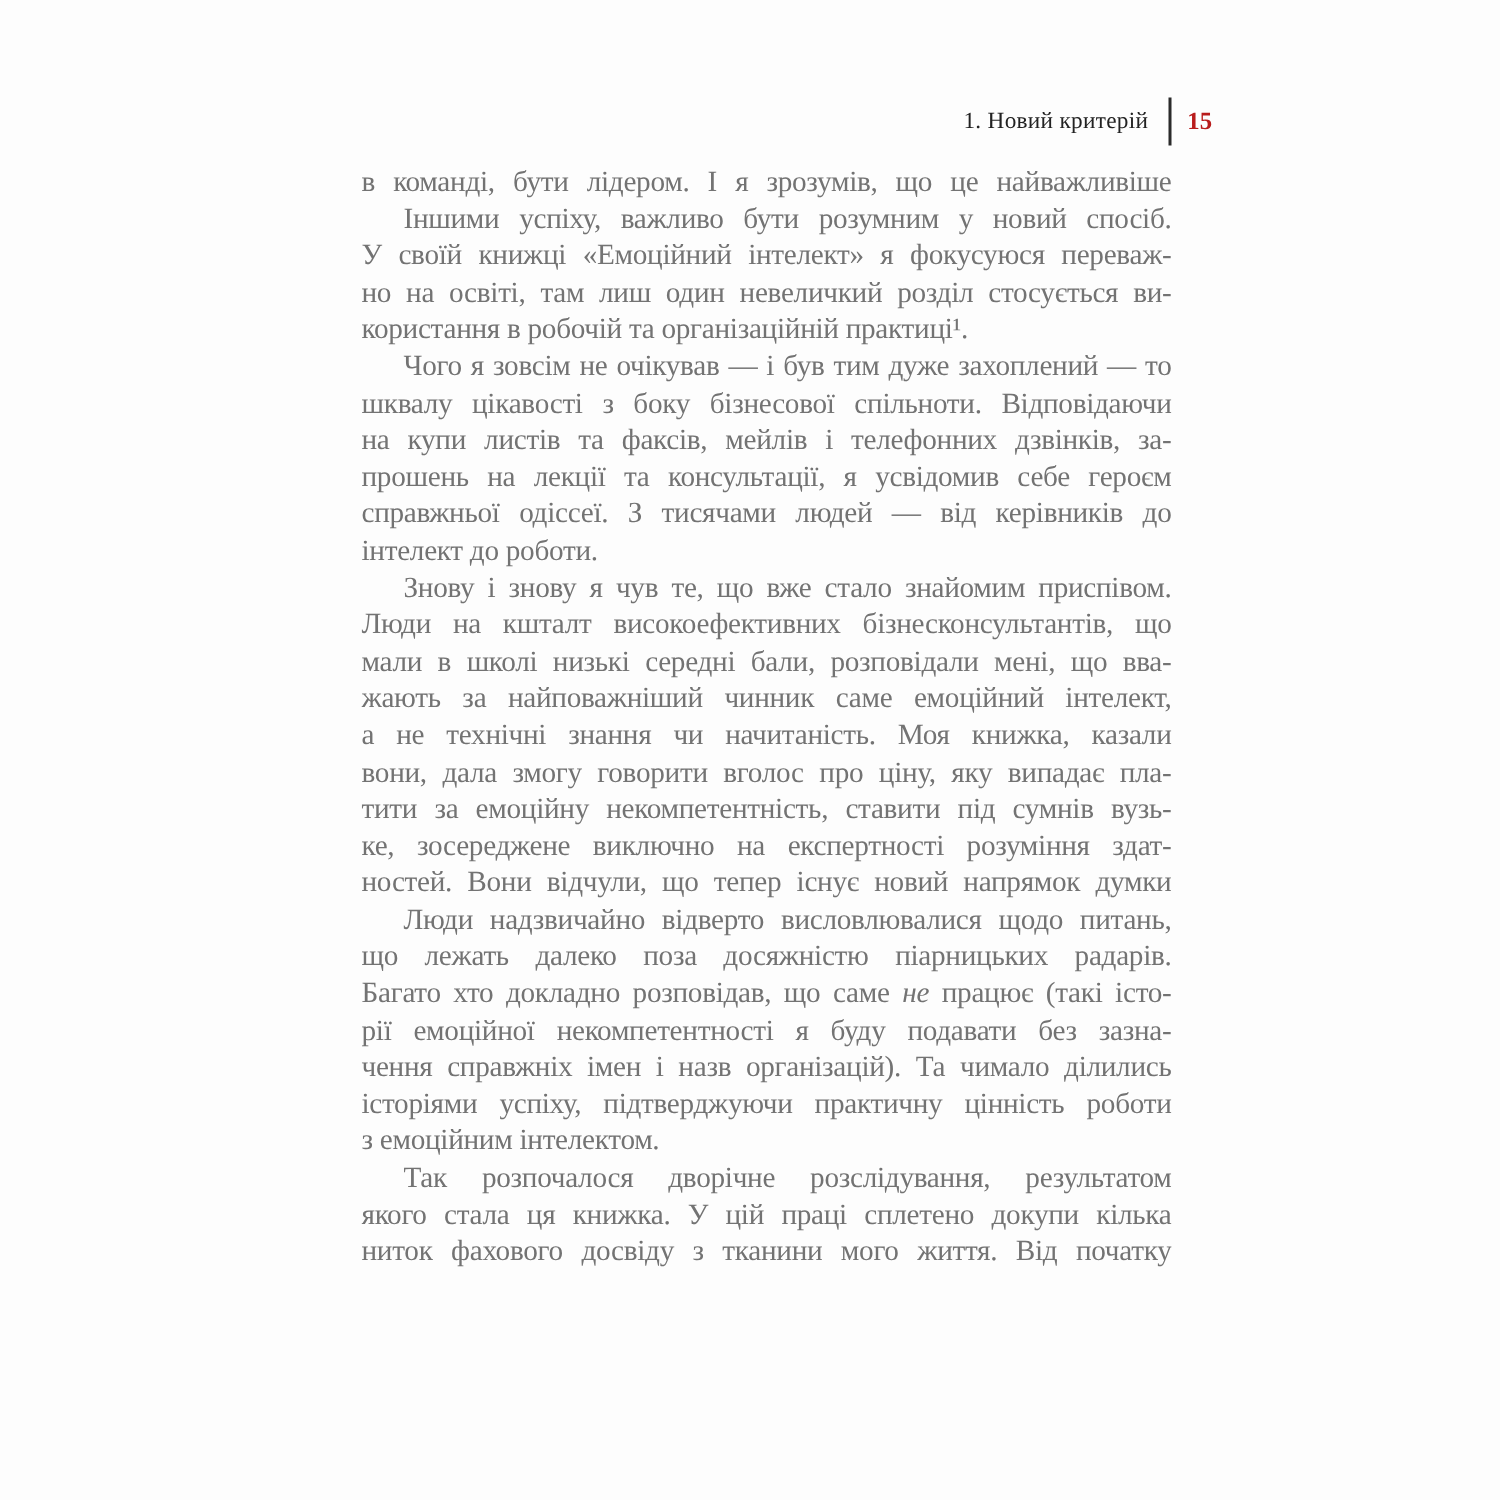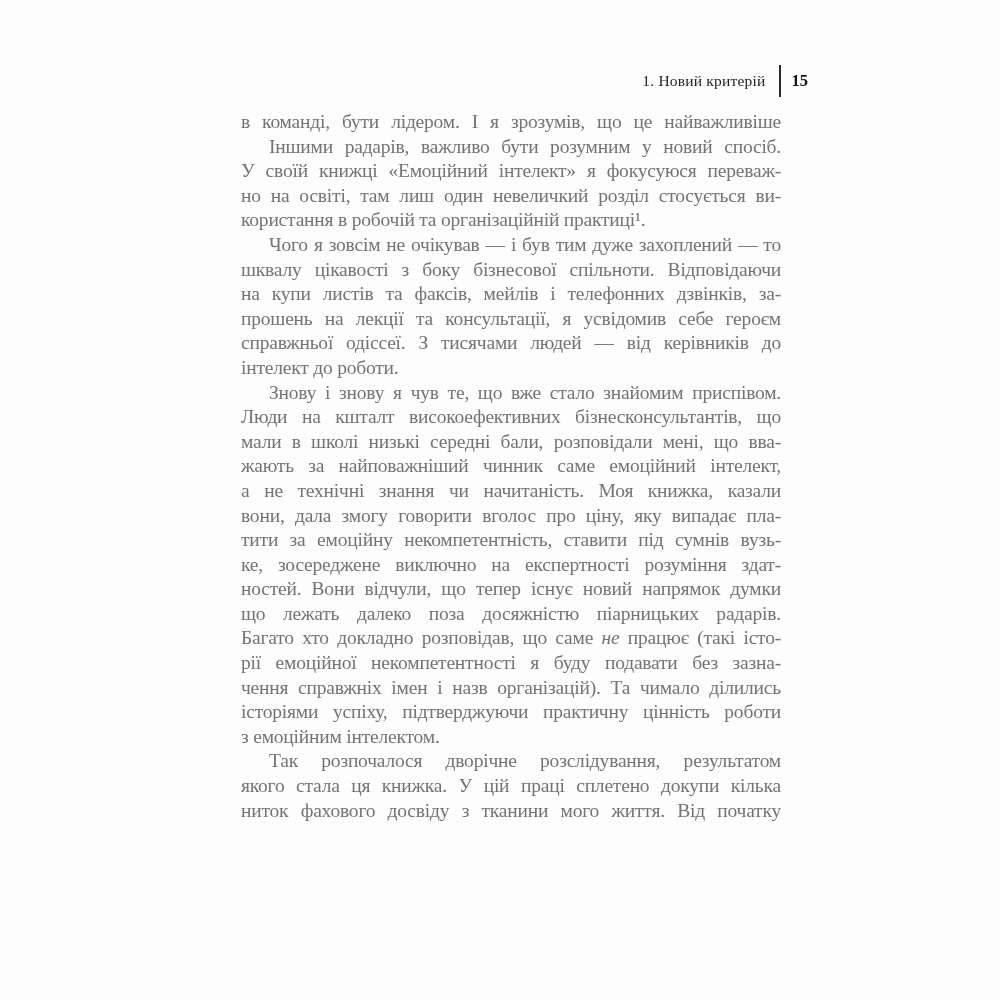--- a/index.html
+++ b/index.html
@@ -36,21 +36,21 @@
   .running-header .divider {
     display: inline-block;
     width: 2px;
     height: 32px;
     background: #2b2b2b;
     margin: 0 11px 0 13px;
   }
   .running-header .pagenum {
     font-size: 16.5px;
     font-weight: bold;
-    color: #0f172a;
+    color: #b91c1c;
   }
   
   .text-block {
     position: absolute;
     left: 225px;
     top: 110px;
     width: 540px;
   }
   .line {
     height: 24.6px;
@@ -77,39 +77,40 @@
 
 <div class="page">
   <header class="running-header">
     <span class="chapter">1. Новий критерій</span>
     <span class="divider"></span>
     <span class="pagenum">15</span>
   </header>
 
   <main class="text-block">
       <div class="line j">в команді, бути лідером. І я зрозумів, що це найважливіше</div>
-      <div class="line indent j">Іншими радарів, важливо бути розумним у новий спосіб.</div>
+      <div class="line indent j">Іншими успіху, важливо бути розумним у новий спосіб.</div>
       <div class="line j">У своїй книжці «Емоційний інтелект» я фокусуюся переваж-</div>
       <div class="line j">но на освіті, там лиш один невеличкий розділ стосується ви-</div>
       <div class="line">користання в робочій та організаційній практиці¹.</div>
       <div class="line indent j">Чого я зовсім не очікував — і був тим дуже захоплений — то</div>
       <div class="line j">шквалу цікавості з боку бізнесової спільноти. Відповідаючи</div>
       <div class="line j">на купи листів та факсів, мейлів і телефонних дзвінків, за-</div>
       <div class="line j">прошень на лекції та консультації, я усвідомив себе героєм</div>
       <div class="line j">справжньої одіссеї. З тисячами людей — від керівників до</div>
       <div class="line">інтелект до роботи.</div>
       <div class="line indent j">Знову і знову я чув те, що вже стало знайомим приспівом.</div>
       <div class="line j">Люди на кшталт високоефективних бізнесконсультантів, що</div>
       <div class="line j">мали в школі низькі середні бали, розповідали мені, що вва-</div>
       <div class="line j">жають за найповажніший чинник саме емоційний інтелект,</div>
       <div class="line j">а не технічні знання чи начитаність. Моя книжка, казали</div>
       <div class="line j">вони, дала змогу говорити вголос про ціну, яку випадає пла-</div>
       <div class="line j">тити за емоційну некомпетентність, ставити під сумнів вузь-</div>
       <div class="line j">ке, зосереджене виключно на експертності розуміння здат-</div>
       <div class="line j">ностей. Вони відчули, що тепер існує новий напрямок думки</div>
+      <div class="line indent j">Люди надзвичайно відверто висловлювалися щодо питань,</div>
       <div class="line j">що лежать далеко поза досяжністю піарницьких радарів.</div>
       <div class="line j">Багато хто докладно розповідав, що саме <em>не</em> працює (такі істо-</div>
       <div class="line j">рії емоційної некомпетентності я буду подавати без зазна-</div>
       <div class="line j">чення справжніх імен і назв організацій). Та чимало ділились</div>
       <div class="line j">історіями успіху, підтверджуючи практичну цінність роботи</div>
       <div class="line">з емоційним інтелектом.</div>
       <div class="line indent j">Так розпочалося дворічне розслідування, результатом</div>
       <div class="line j">якого стала ця книжка. У цій праці сплетено докупи кілька</div>
       <div class="line j">ниток фахового досвіду з тканини мого життя. Від початку</div>
     </main>

